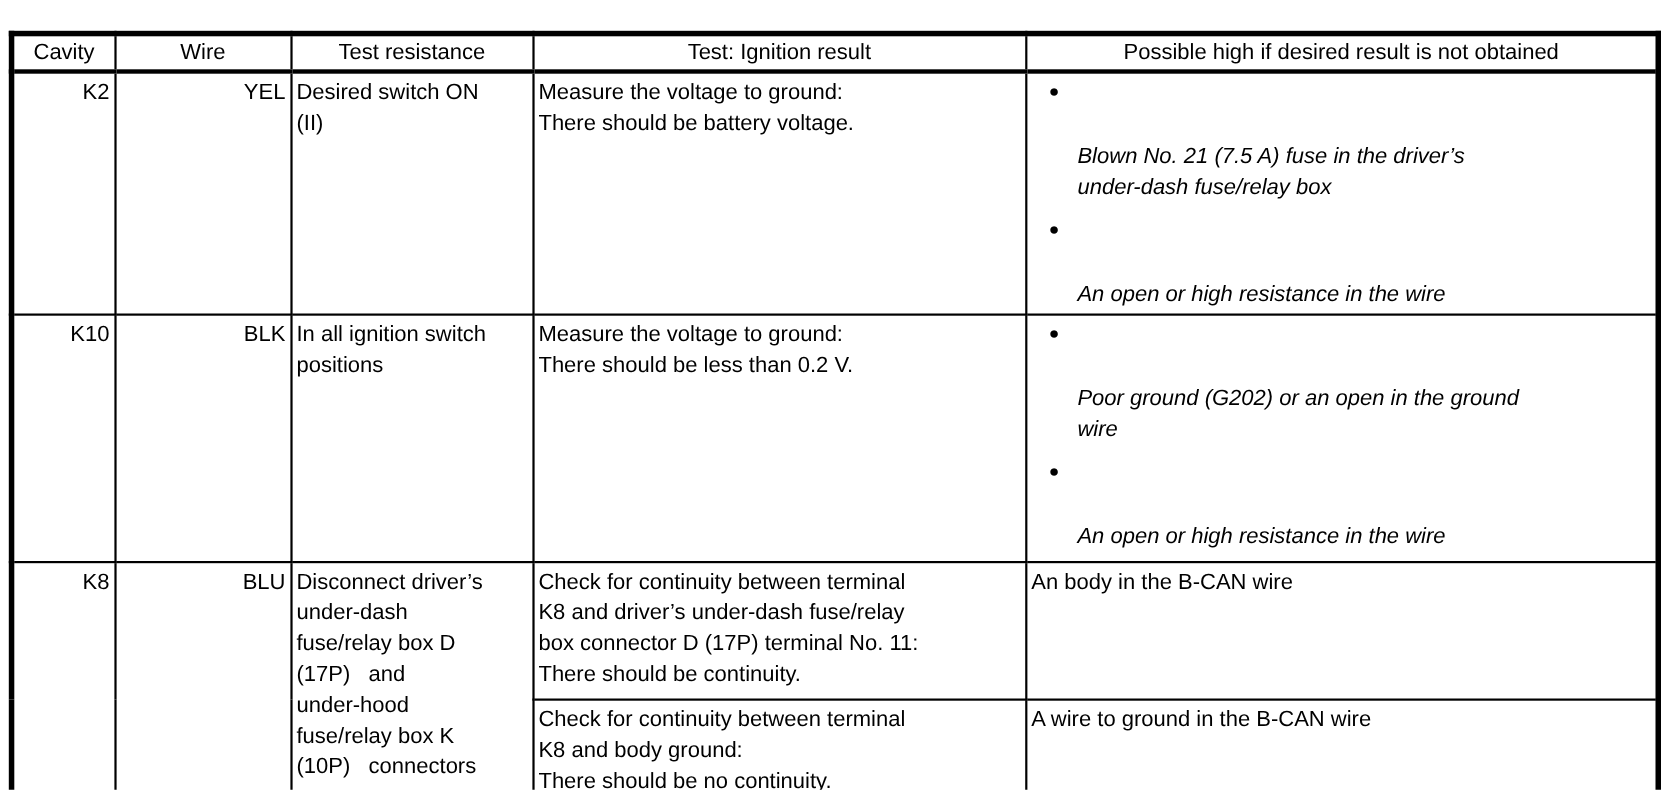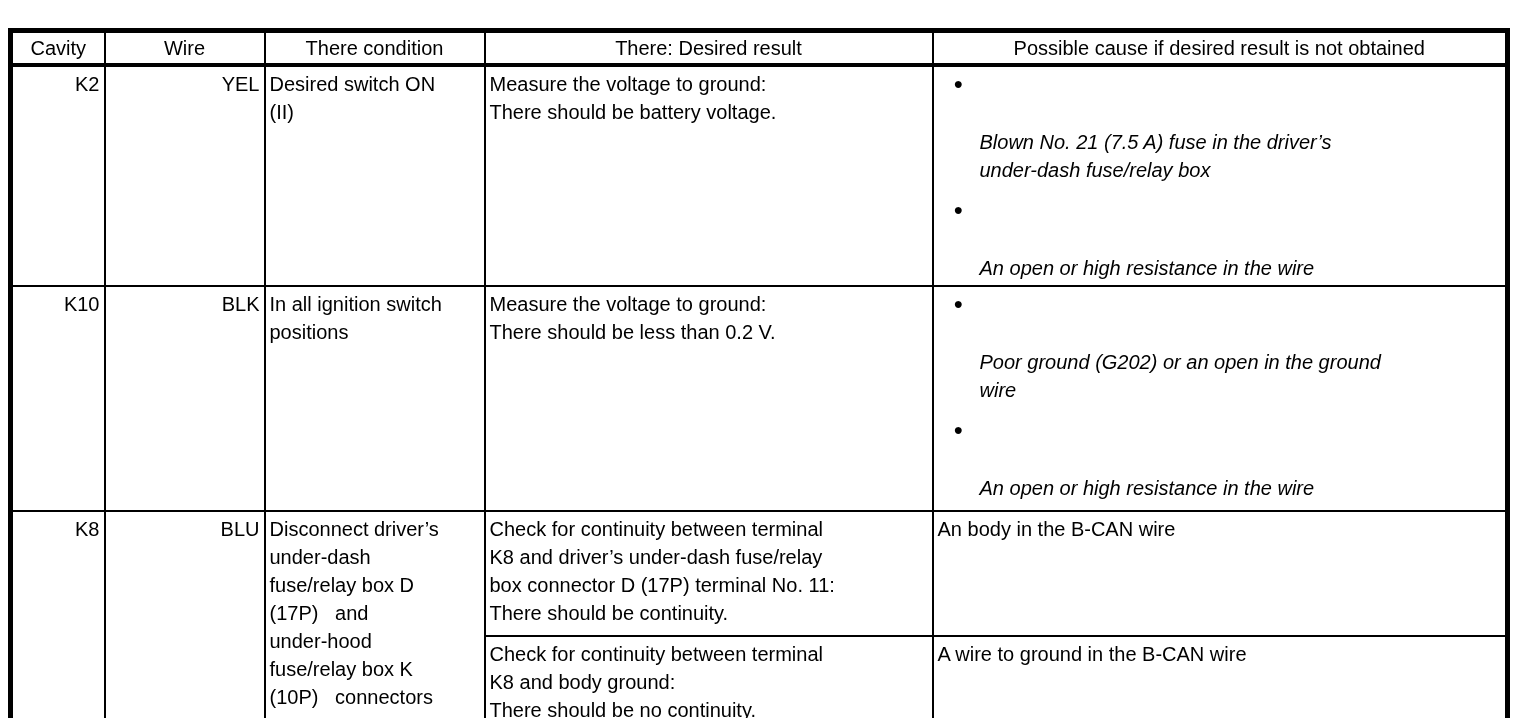--- a/index.html
+++ b/index.html
@@ -69,23 +69,23 @@
       <col style="width:94px">
       <col style="width:160px">
       <col style="width:220px">
       <col style="width:448px">
       <col style="width:575px">
     </colgroup>
     <thead>
       <tr>
         <th>Cavity</th>
         <th>Wire</th>
-        <th>There condition</th>
-        <th>There: Desired result</th>
-        <th>Possible cause if desired result is not obtained</th>
+        <th>Test resistance</th>
+        <th>Test: Ignition result</th>
+        <th>Possible high if desired result is not obtained</th>
       </tr>
     </thead>
     <tbody>
       <tr style="height:221px">
         <td class="center">K2</td>
         <td class="center">YEL</td>
         <td class="pre">Desired switch ON
 (II)</td>
         <td class="pre">Measure the voltage to ground:
 There should be battery voltage.</td>

